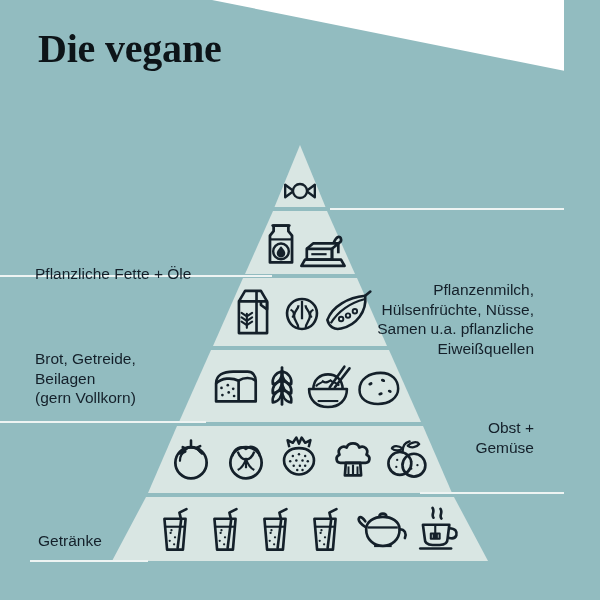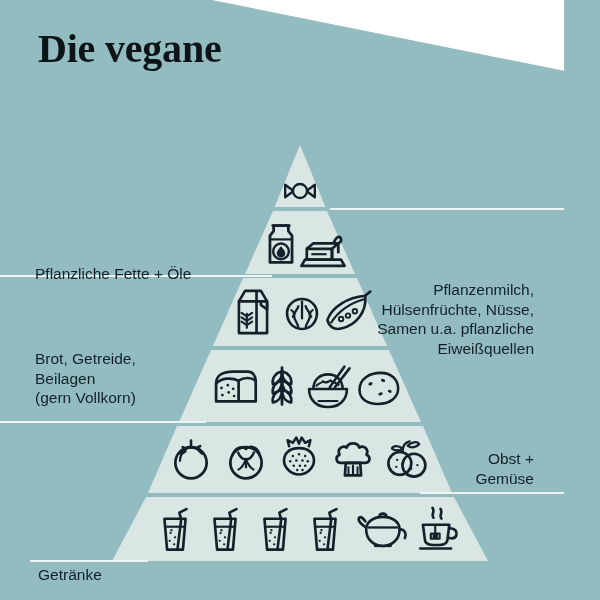--- a/index.html
+++ b/index.html
@@ -377,18 +377,18 @@
 
   <div class="label right" style="right:30px; top:280px; width:250px;">Pflanzenmilch,
 Hülsenfrüchte, Nüsse,
 Samen u.a. pflanzliche
 Eiweißquellen</div>
 
   <div class="label left" style="left:35px; top:349px; width:190px;">Brot, Getreide,
 Beilagen
 (gern Vollkorn)</div>
 
-  <div class="label right" style="right:30px; top:449px; width:180px;">Obst +
+  <div class="label right" style="right:30px; top:418px; width:180px;">Obst +
 Gemüse</div>
 
-  <div class="label left" style="left:38px; top:531px; width:160px;margin-top:34px;">Getränke</div>
+  <div class="label left" style="left:38px; top:531px; width:160px;">Getränke</div>
 
 </div>
 
 </body></html>

